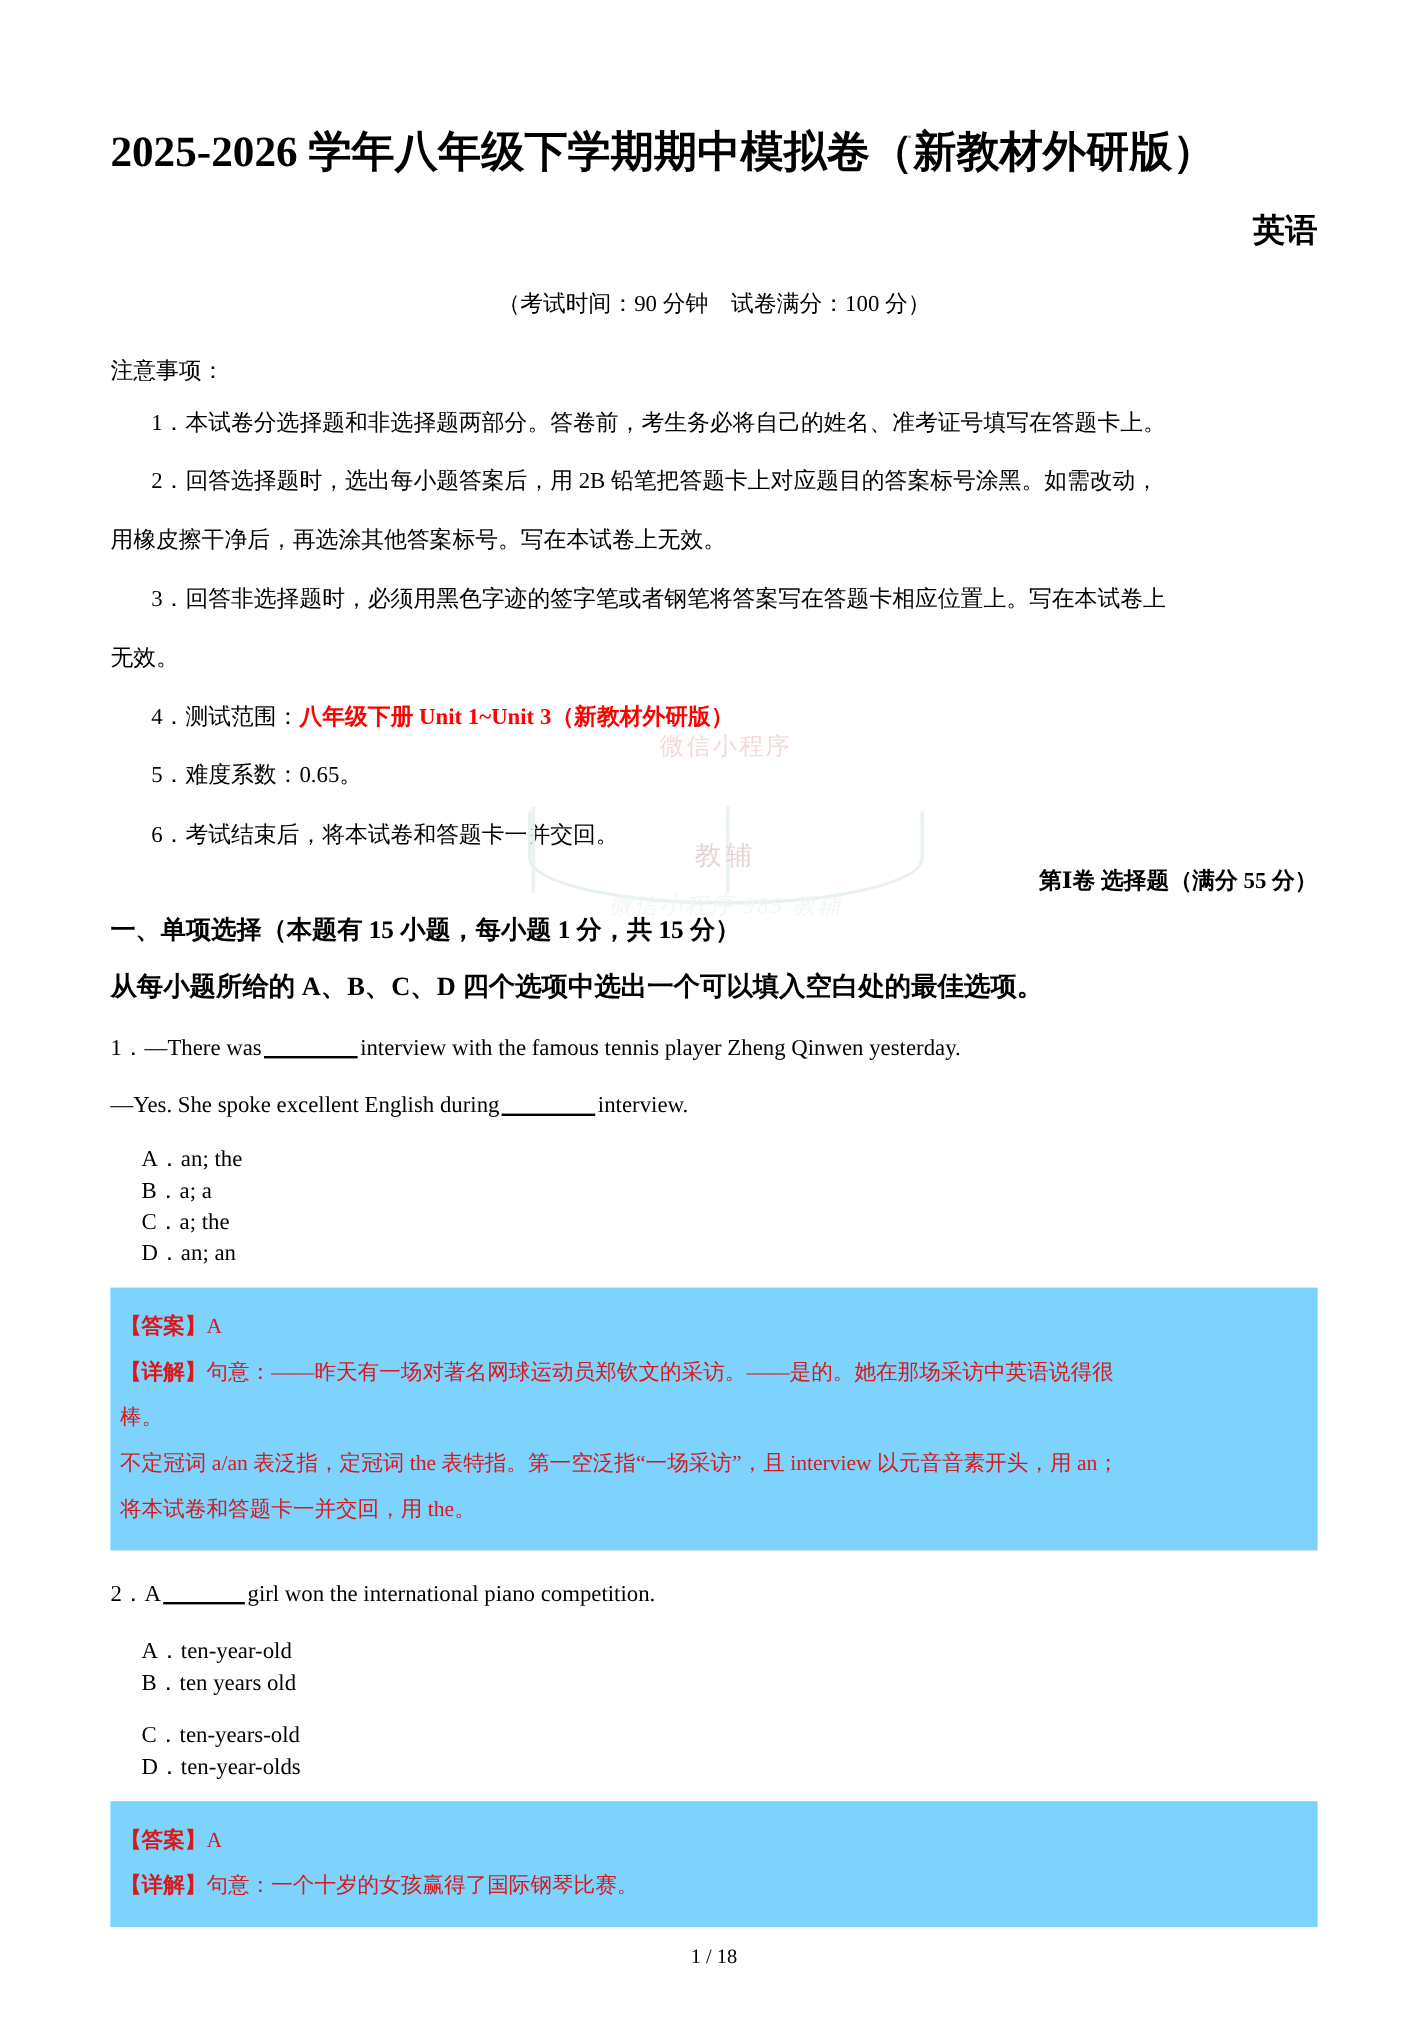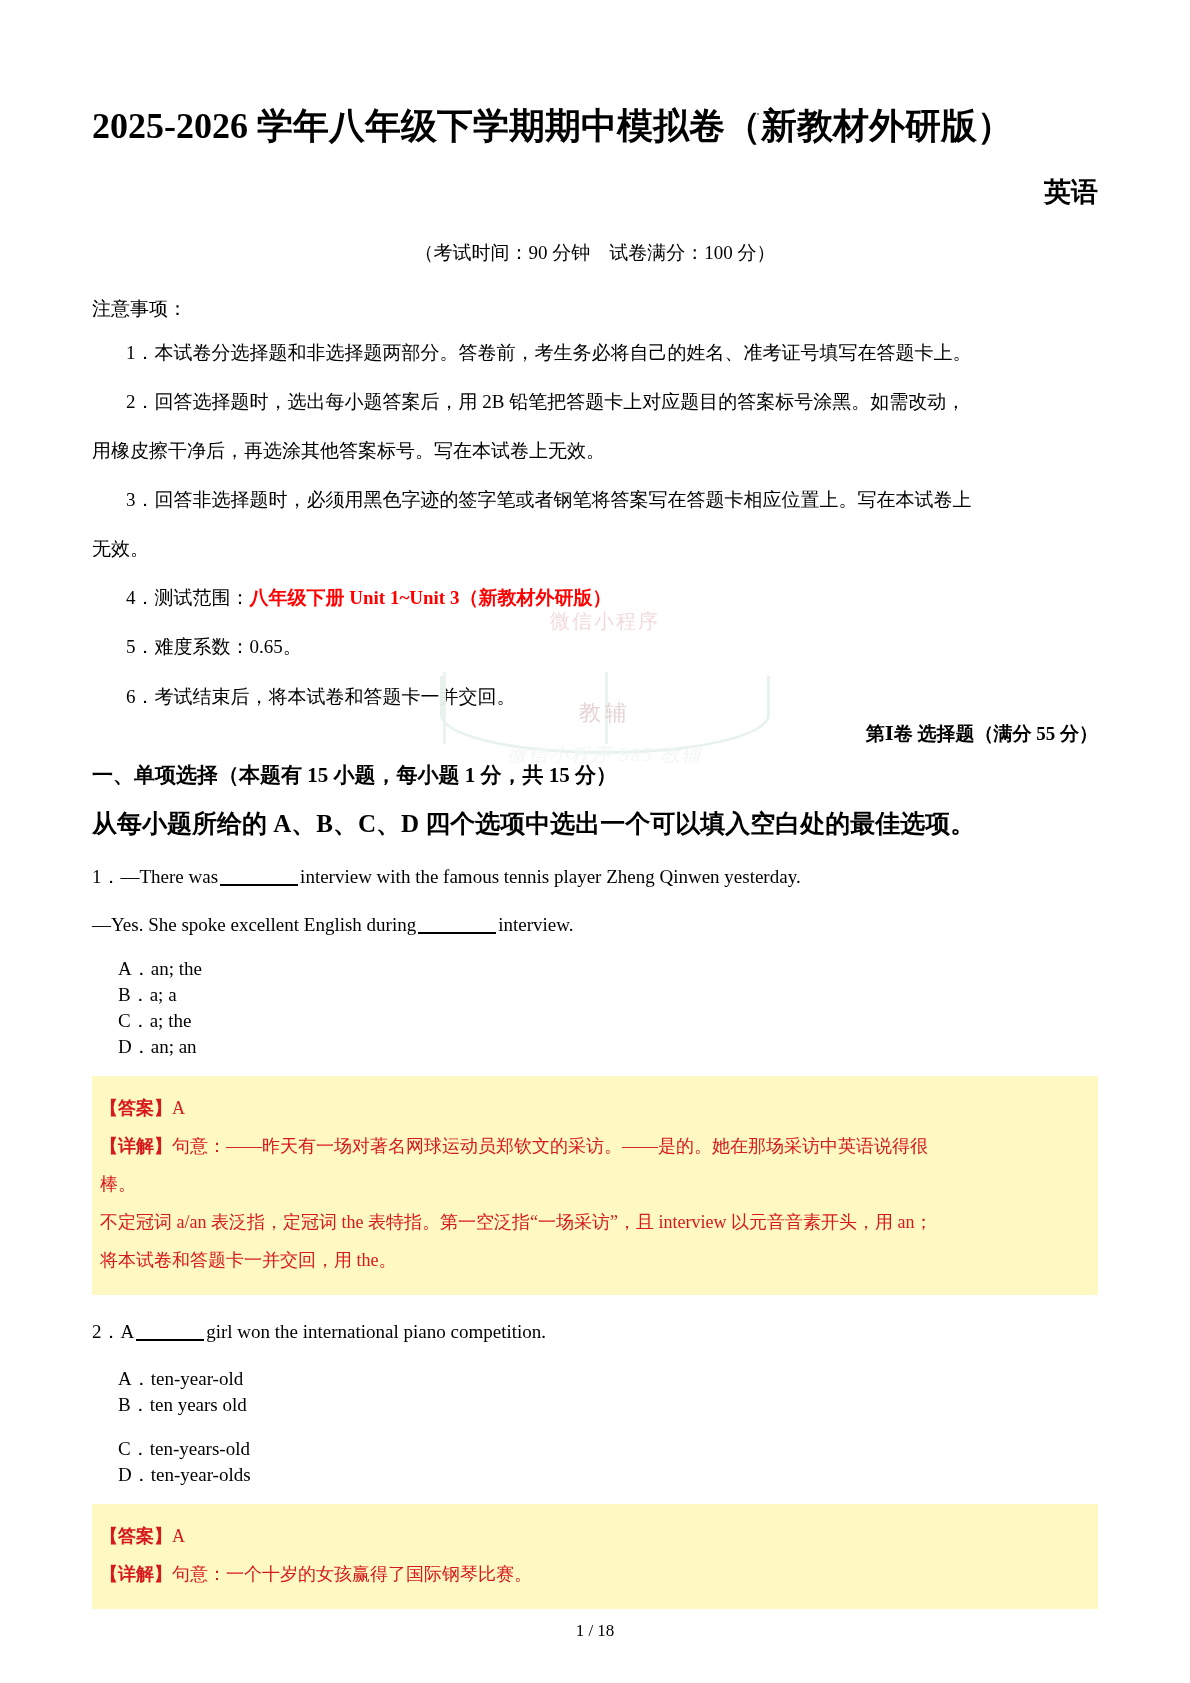--- a/index.html
+++ b/index.html
@@ -136,21 +136,21 @@
     margin: 6px 0 0 0;
     position: relative;
     z-index: 2;
   }
   .sec-title {
     font-size: 21px;
     font-weight: bold;
     margin: 14px 0 0 0;
   }
   .sec-sub {
-    font-size: 25px;
+    font-size: 22px;
     font-weight: bold;
     margin: 18px 0 0 0;
   }
 
   
   .q-stem {
     font-size: 19px;
     margin: 22px 0 0 0;
     line-height: 1.6;
   }
@@ -172,21 +172,21 @@
     padding-left: 26px;
     flex-direction: column;
   }
   .choices .opt { white-space: nowrap; }
   .choices.row4 .opt { width: 186px; }
   .choices.row2 .opt { width: 430px; }
   .choices.row2 { margin-top: 18px; }
 
   
   .ans-box {
-    background: #fef9c3;
+    background: #7dd3fc;
     margin: 16px 0 0 0;
     padding: 14px 8px 16px 8px;
   }
   .ans-line {
     font-size: 18px;
     color: #d7191c;
     line-height: 2.1;
     margin: 0;
   }
   .ans-tag { font-weight: bold; }

